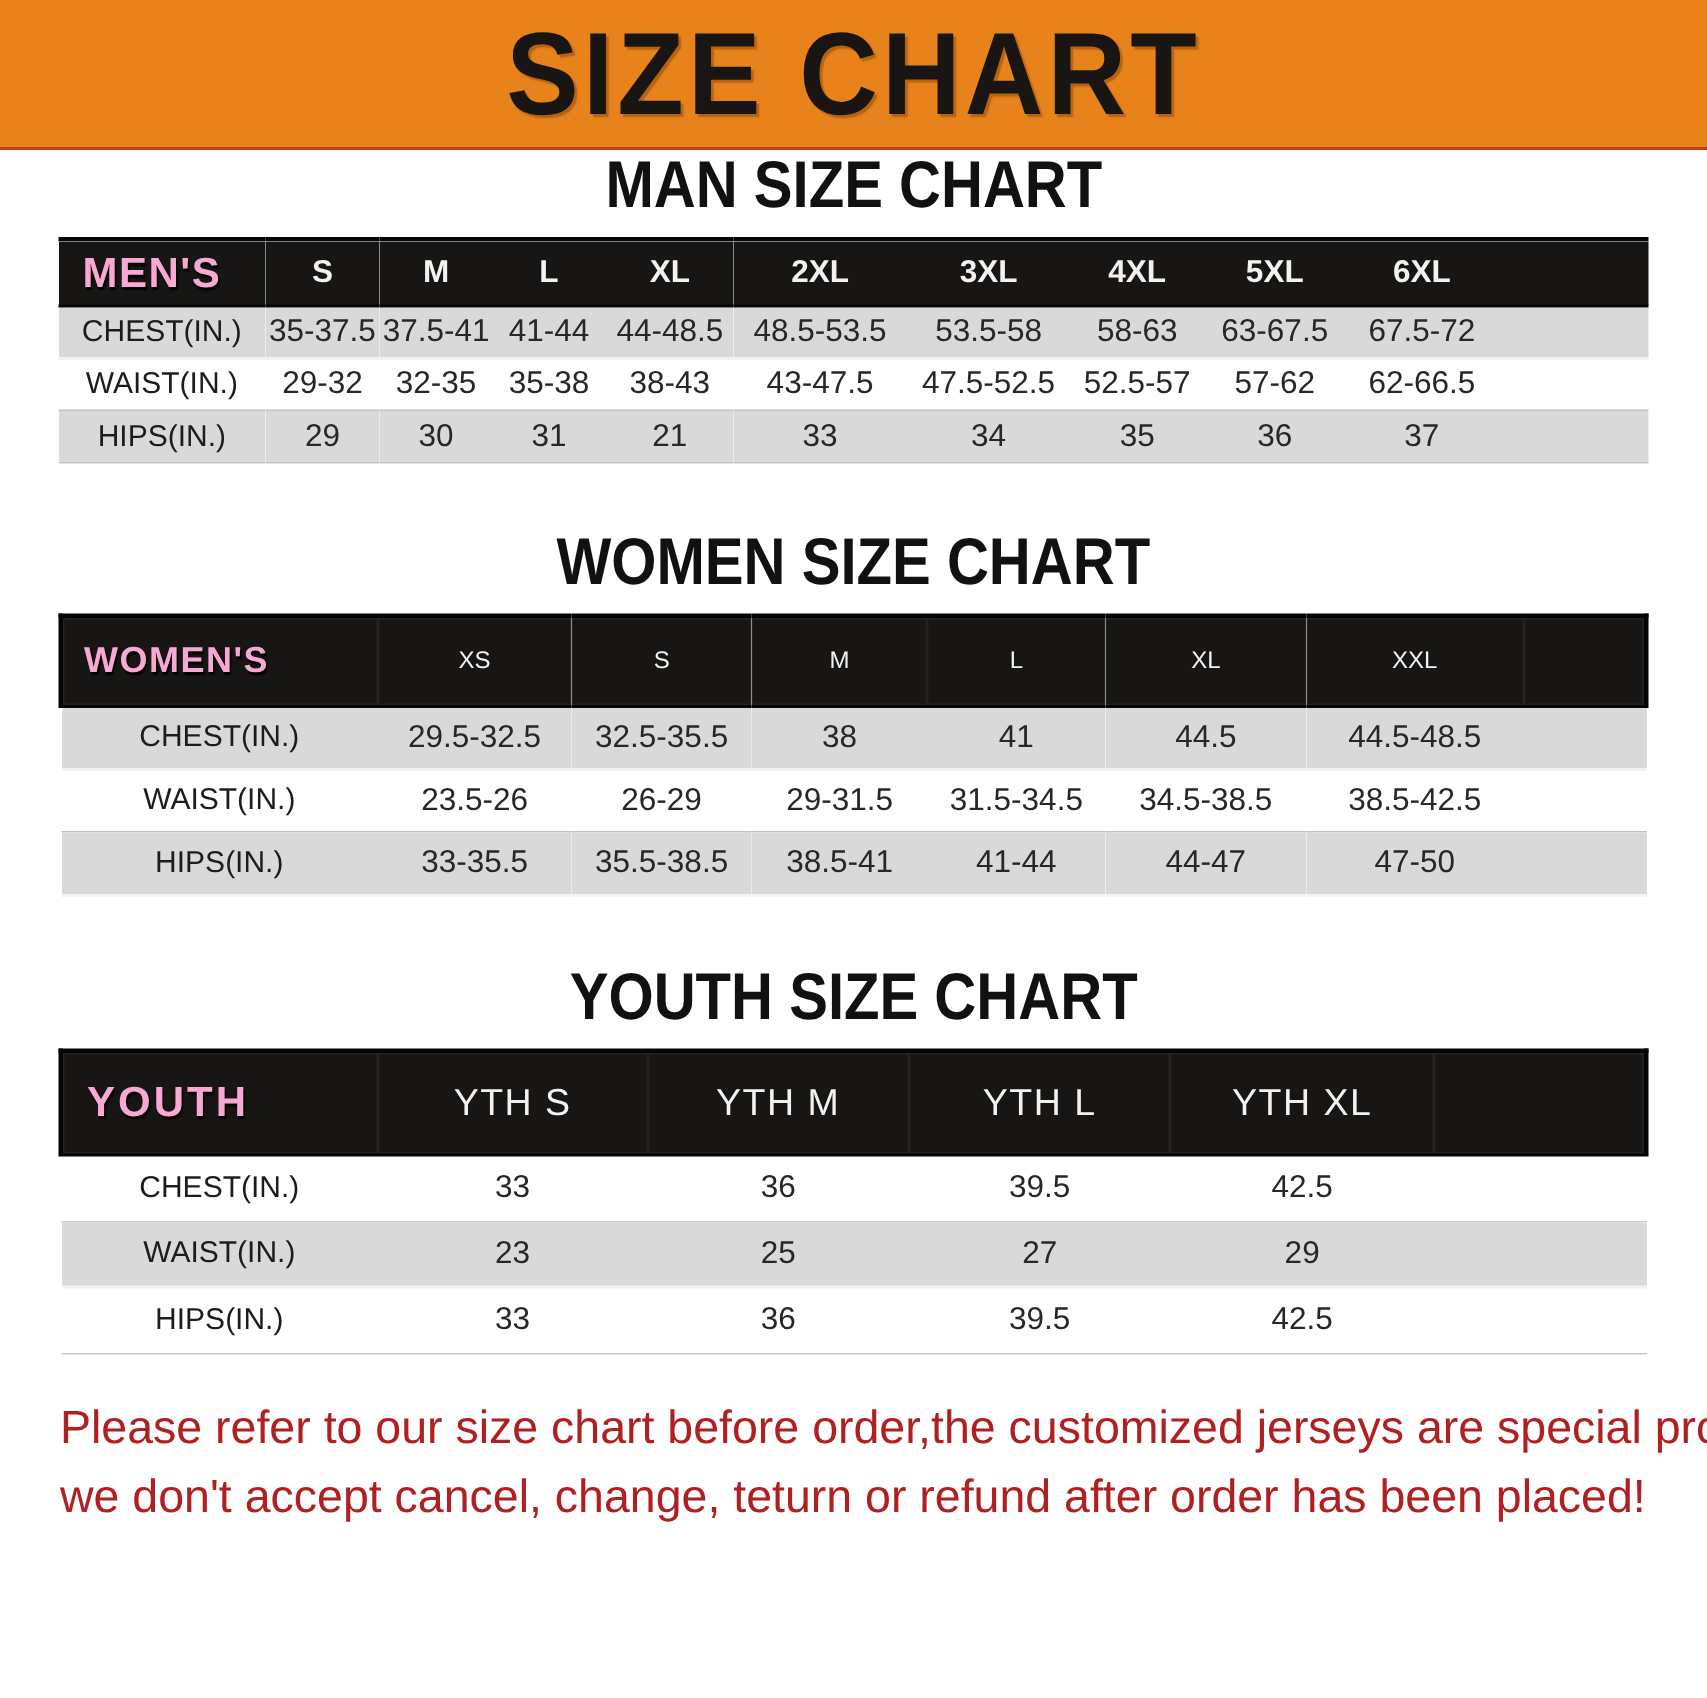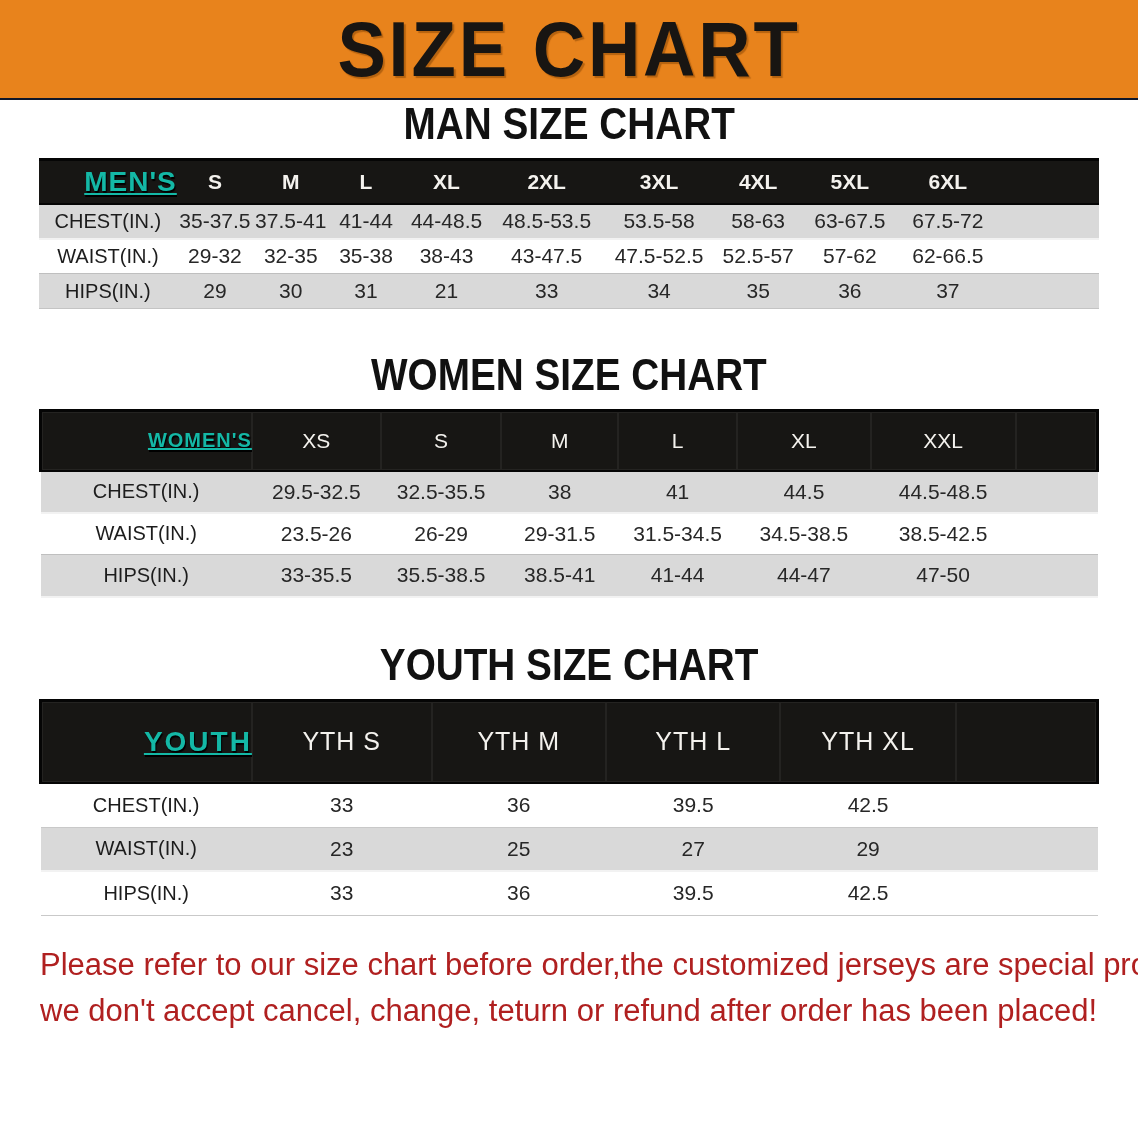--- a/index.html
+++ b/index.html
@@ -6,21 +6,21 @@
   html, body {
     width: 1138px; height: 1132px;
     background: #ffffff;
     overflow: hidden;
     font-family: "Liberation Sans", sans-serif;
   }
   .banner {
     width: 1138px; height: 100px;
     background: #e8831c;
     display: flex; align-items: center; justify-content: center;
-    border-bottom: 2px solid #0f172a;
+    border-bottom: 2px solid #c2410c;
   }
   .banner-title {
     display: inline-block;
     font-size: 78px; font-weight: bold; color: #181512;
     letter-spacing: 3px; line-height: 1;
     transform: scaleX(0.93);
     text-shadow: 2px 2px 1px rgba(120,60,0,0.45);
     white-space: nowrap;
   }
   .section-heading {
@@ -55,38 +55,37 @@
     white-space: nowrap;
   }
   
   .hdr th {
     background: #171614;
     color: #f4f2ee;
     border-top: 3px solid #050505;
     border-bottom: 2px solid #050505;
   }
   .hdr th.corner {
-    text-align: right;
+    text-align: left;
     font-weight: bold;
     letter-spacing: 1px;
-    color: #14b8a6;
+    color: #f9a8d4;
     text-shadow: 1px 2px 1px #000;
-    text-decoration: underline;
   }
   .men-table   .hdr th { height: 44px; font-size: 21px; font-weight: bold; }
   .men-table   .hdr th.corner { font-size: 28px; padding-left: 16px; }
-  .women-table .hdr th { height: 60px; font-size: 21px; font-weight: normal; }
-  .women-table .hdr th.corner { font-size: 20px; font-weight: bold; padding-left: 14px; }
+  .women-table .hdr th { height: 60px; font-size: 16px; font-weight: normal; }
+  .women-table .hdr th.corner { font-size: 24px; font-weight: bold; padding-left: 14px; }
   .women-table .hdr th, .youth-table .hdr th {
     border-left-width: 0; border-right-width: 0;
     box-shadow: inset 0 0 0 1px rgba(255,255,255,0.06);
   }
   .women-table .hdr th:first-child, .youth-table .hdr th:first-child { border-left: 3px solid #050505; }
   .women-table .hdr th:last-child,  .youth-table .hdr th:last-child  { border-right: 3px solid #050505; }
-  .youth-table .hdr th { height: 83px; font-size: 25px; font-weight: normal; letter-spacing: 1px; }
+  .youth-table .hdr th { height: 70px; font-size: 25px; font-weight: normal; letter-spacing: 1px; }
   .youth-table .hdr th.corner { font-size: 28px; font-weight: bold; letter-spacing: 2px; padding-left: 16px; }
 
   
   .size-table td {
     color: #272727;
     font-size: 21px;
   }
   .size-table td.row-label { font-size: 20px; color: #1c1c1c; }
   .men-table   td { height: 35px; }
   .women-table td { height: 42px; }

